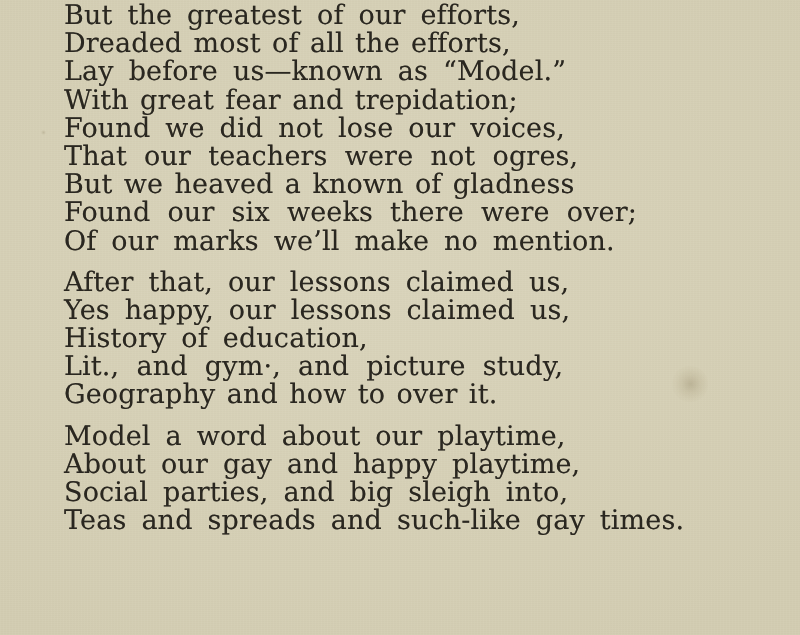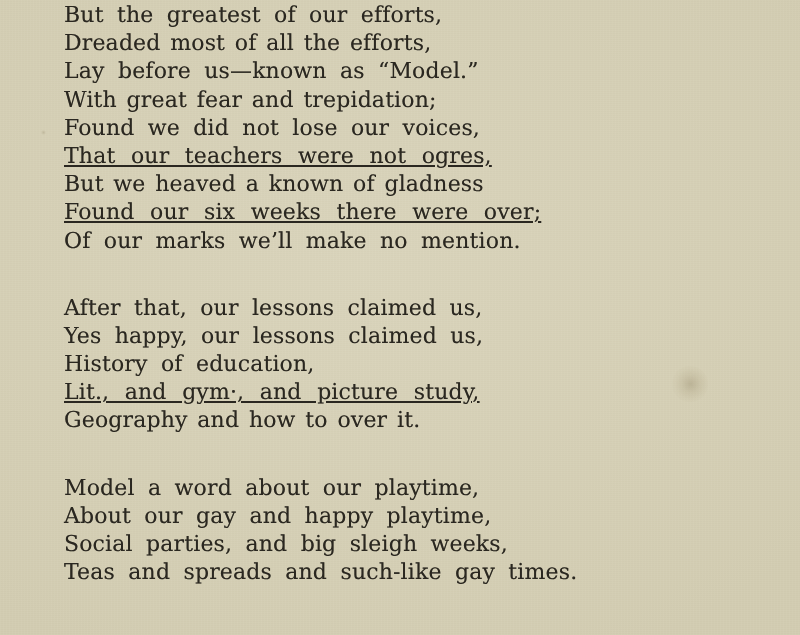--- a/index.html
+++ b/index.html
@@ -83,50 +83,50 @@
         rgba(150,138,104,0) 80%);
   }
 
   
   .poem {
     position: absolute;
     left: 64px;
     top: 2px;
     width: 700px;
     color: #2a2720;
-    font-size: 22px;
+    font-size: 27px;
     line-height: 28.2px;
     letter-spacing: 0.15px;
     word-spacing: 2.6px;
     font-weight: 400;
     text-rendering: geometricPrecision;
   }
 
   .stanza {
     margin: 0;
     padding: 0;
   }
 
   .stanza + .stanza {
-    margin-top: 39px;
+    margin-top: 13px;
   }
 
   .line {
     display: block;
     white-space: pre;
     margin: 0;
     padding: 0;
     height: 28.2px;
     
     text-shadow: 0 0 0.45px rgba(42,39,32,0.40);
   }
 
   
   .line.wide { word-spacing: 6.2px; }
-  .line.xwide { word-spacing: 8.4px; text-decoration: underline; }
+  .line.xwide { word-spacing: 8.4px; }
 </style>
 </head>
 <body>
 
 <div class="page">
 
   <div class="paper-grain"></div>
   <div class="blemish"></div>
   <div class="speck"></div>
 
@@ -148,18 +148,18 @@
       <span class="line wide">After that, our lessons claimed us,</span>
       <span class="line wide">Yes happy, our lessons claimed us,</span>
       <span class="line wide">History of education,</span>
       <span class="line xwide">Lit., and gym·, and picture study,</span>
       <span class="line">Geography and how to over it.</span>
     </div>
 
     <div class="stanza">
       <span class="line wide">Model a word about our playtime,</span>
       <span class="line wide">About our gay and happy playtime,</span>
-      <span class="line wide">Social parties, and big sleigh weeks,</span>
+      <span class="line wide">Social parties, and big sleigh into,</span>
       <span class="line wide">Teas and spreads and such-like gay times.</span>
     </div>
 
   </div>
 </div>
 
 </body></html>

